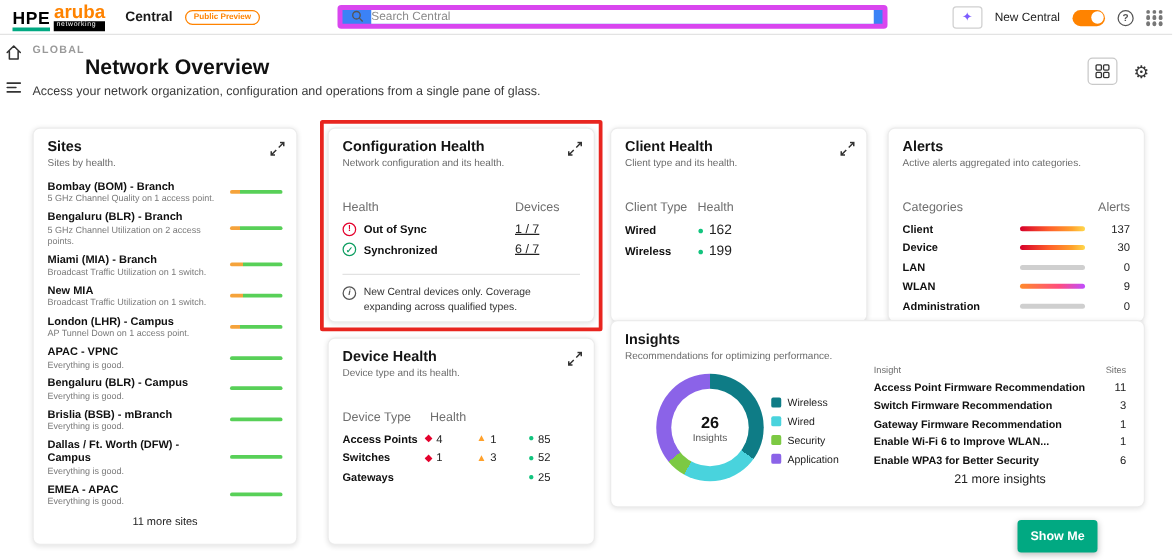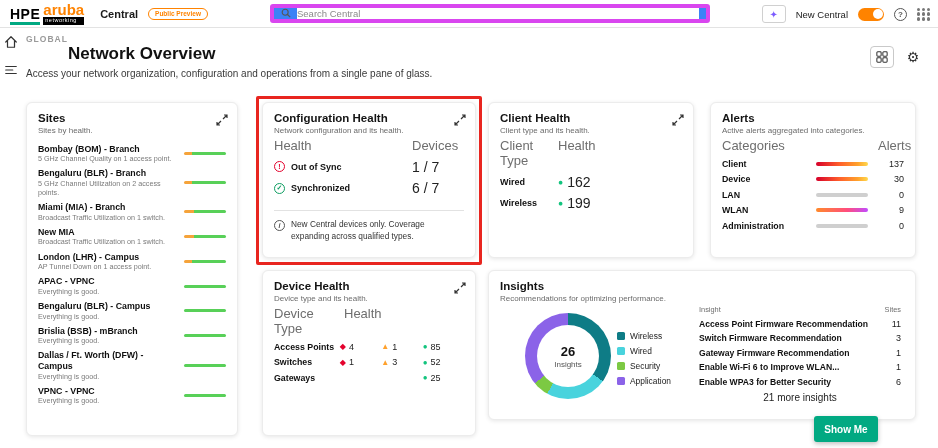--- a/index.html
+++ b/index.html
@@ -55,58 +55,58 @@
           box-shadow:0 1px 4px rgba(0,0,0,.10); padding:9px 11px; overflow:hidden; }
   .card-title { font-size:11.5px; font-weight:bold; color:#141414; }
   .card-sub { font-size:8px; color:#6b6b6b; margin-top:2px; }
   .expand-btn { position:absolute; top:9px; right:9px; cursor:pointer; width:12px; height:12px; }
 
   #card-sites    { left:26px;  top:102px; width:212px; height:334px; }
   #card-config   { left:262px; top:102px; width:214px; height:156px; }
   #card-client   { left:488px; top:102px; width:206px; height:156px; }
   #card-alerts   { left:710px; top:102px; width:206px; height:156px; }
   #card-device   { left:262px; top:270px; width:214px; height:166px; }
-  #card-insights { left:488px; top:270px; width:428px; height:150px; }
+  #card-insights { left:488px; top:256px; width:428px; height:150px; }
 
   .annotation-box { position:absolute; left:256px; top:96px; width:226px; height:169px;
                     border:3px solid #e8251f; border-radius:2px; pointer-events:none; z-index:8; }
 
   
   .site-list { margin-top:6px; }
   .site-row { display:flex; align-items:center; justify-content:space-between; padding:2.6px 0; cursor:pointer; }
   .site-name { font-size:8.8px; font-weight:bold; color:#101010; line-height:1.2; }
   .site-detail { font-size:7.2px; color:#7a7a7a; line-height:1.25; }
   .site-bar { width:42px; height:3px; border-radius:2px; flex-shrink:0; margin-left:6px; }
   .sites-footer { text-align:center; font-size:8.8px; color:#222; margin-top:4px; cursor:pointer; }
 
   
-  .cols { display:flex; font-size:13px; color:#6e6e6e; margin-top:3px; margin-bottom:3px; }
+  .cols { display:flex; font-size:10px; color:#6e6e6e; margin-top:26px; margin-bottom:3px; }
   .trow { display:flex; align-items:center; margin:5.5px 0; font-size:9px; }
   .tlabel { font-weight:bold; color:#101010; }
 
   
   .cfg-col1 { flex:1; } .cfg-col2 { width:52px; }
   .cfg-row .tlabel { flex:1; }
-  .cfg-val { width:52px; font-size:14px; color:#222; }
+  .cfg-val { width:52px; font-size:10px; color:#222;text-decoration:underline; }
   .ico-circle { width:11px; height:11px; border-radius:50%; display:inline-flex; align-items:center;
                 justify-content:center; font-size:7px; font-weight:bold; margin-right:6px; flex-shrink:0; }
   .ico-outofsync { border:1.3px solid #e4022d; color:#e4022d; }
   .ico-sync { border:1.3px solid #0e9e62; color:#0e9e62; }
   .cfg-divider { border-top:1px solid #e2e2e2; margin:14px 0 8px 0; }
   .cfg-note { display:flex; gap:6px; font-size:8.3px; color:#333; line-height:1.4; }
   .ico-info { width:11px; height:11px; border:1.2px solid #555; border-radius:50%; color:#555; font-size:7px;
               display:inline-flex; align-items:center; justify-content:center; flex-shrink:0; margin-top:1px;
               font-style:italic; font-weight:bold; }
 
   
   .cli-col1 { width:58px; } .cli-col2 { flex:1; }
   .cli-row .tlabel { width:58px; }
   .dot { font-size:8.5px; margin-right:4px; }
   .dot-good { color:#12c47e; }
-  .cli-val { font-size:14px; color:#222; }
+  .cli-val { font-size:11px; color:#222; }
 
   
   .al-col1 { flex:1; } .al-col2 { width:26px; text-align:right; }
   .al-row .tlabel { flex:1; font-size:8.8px; }
   .al-bar { width:52px; height:4px; border-radius:2px; margin-right:10px; flex-shrink:0; }
   .al-val { width:26px; text-align:right; font-size:9px; color:#222; }
 
   
   .dev-col1 { width:70px; } .dev-col2 { flex:1; }
   .dev-row .tlabel { width:70px; font-size:8.8px; }
@@ -285,26 +285,27 @@
       </div>
       <div class="site-row">
         <div>
           <div class="site-name">Dallas / Ft. Worth (DFW) - Campus</div>
           <div class="site-detail">Everything is good.</div>
         </div>
         <div class="site-bar" style="background:#58d058"></div>
       </div>
       <div class="site-row">
         <div>
-          <div class="site-name">VPNC - VPNC</div>
+          <div class="site-name">EMEA - APAC</div>
           <div class="site-detail">Everything is good.</div>
         </div>
         <div class="site-bar" style="background:#58d058"></div>
       </div>
     </div>
+    <div class="sites-footer">11 more sites</div>
   </div>
 
   <div class="card" id="card-config">
     <div class="card-title">Configuration Health</div>
     <span class="expand-btn">
       <svg viewBox="0 0 12 12" width="12" height="12">
           <path d="M7 5 L11 1 M8 1 h3 v3 M5 7 L1 11 M1 8 v3 h3" fill="none" stroke="#333" stroke-width="1.2"></path>
         </svg>
     </span>
     <div class="card-sub">Network configuration and its health.</div>

